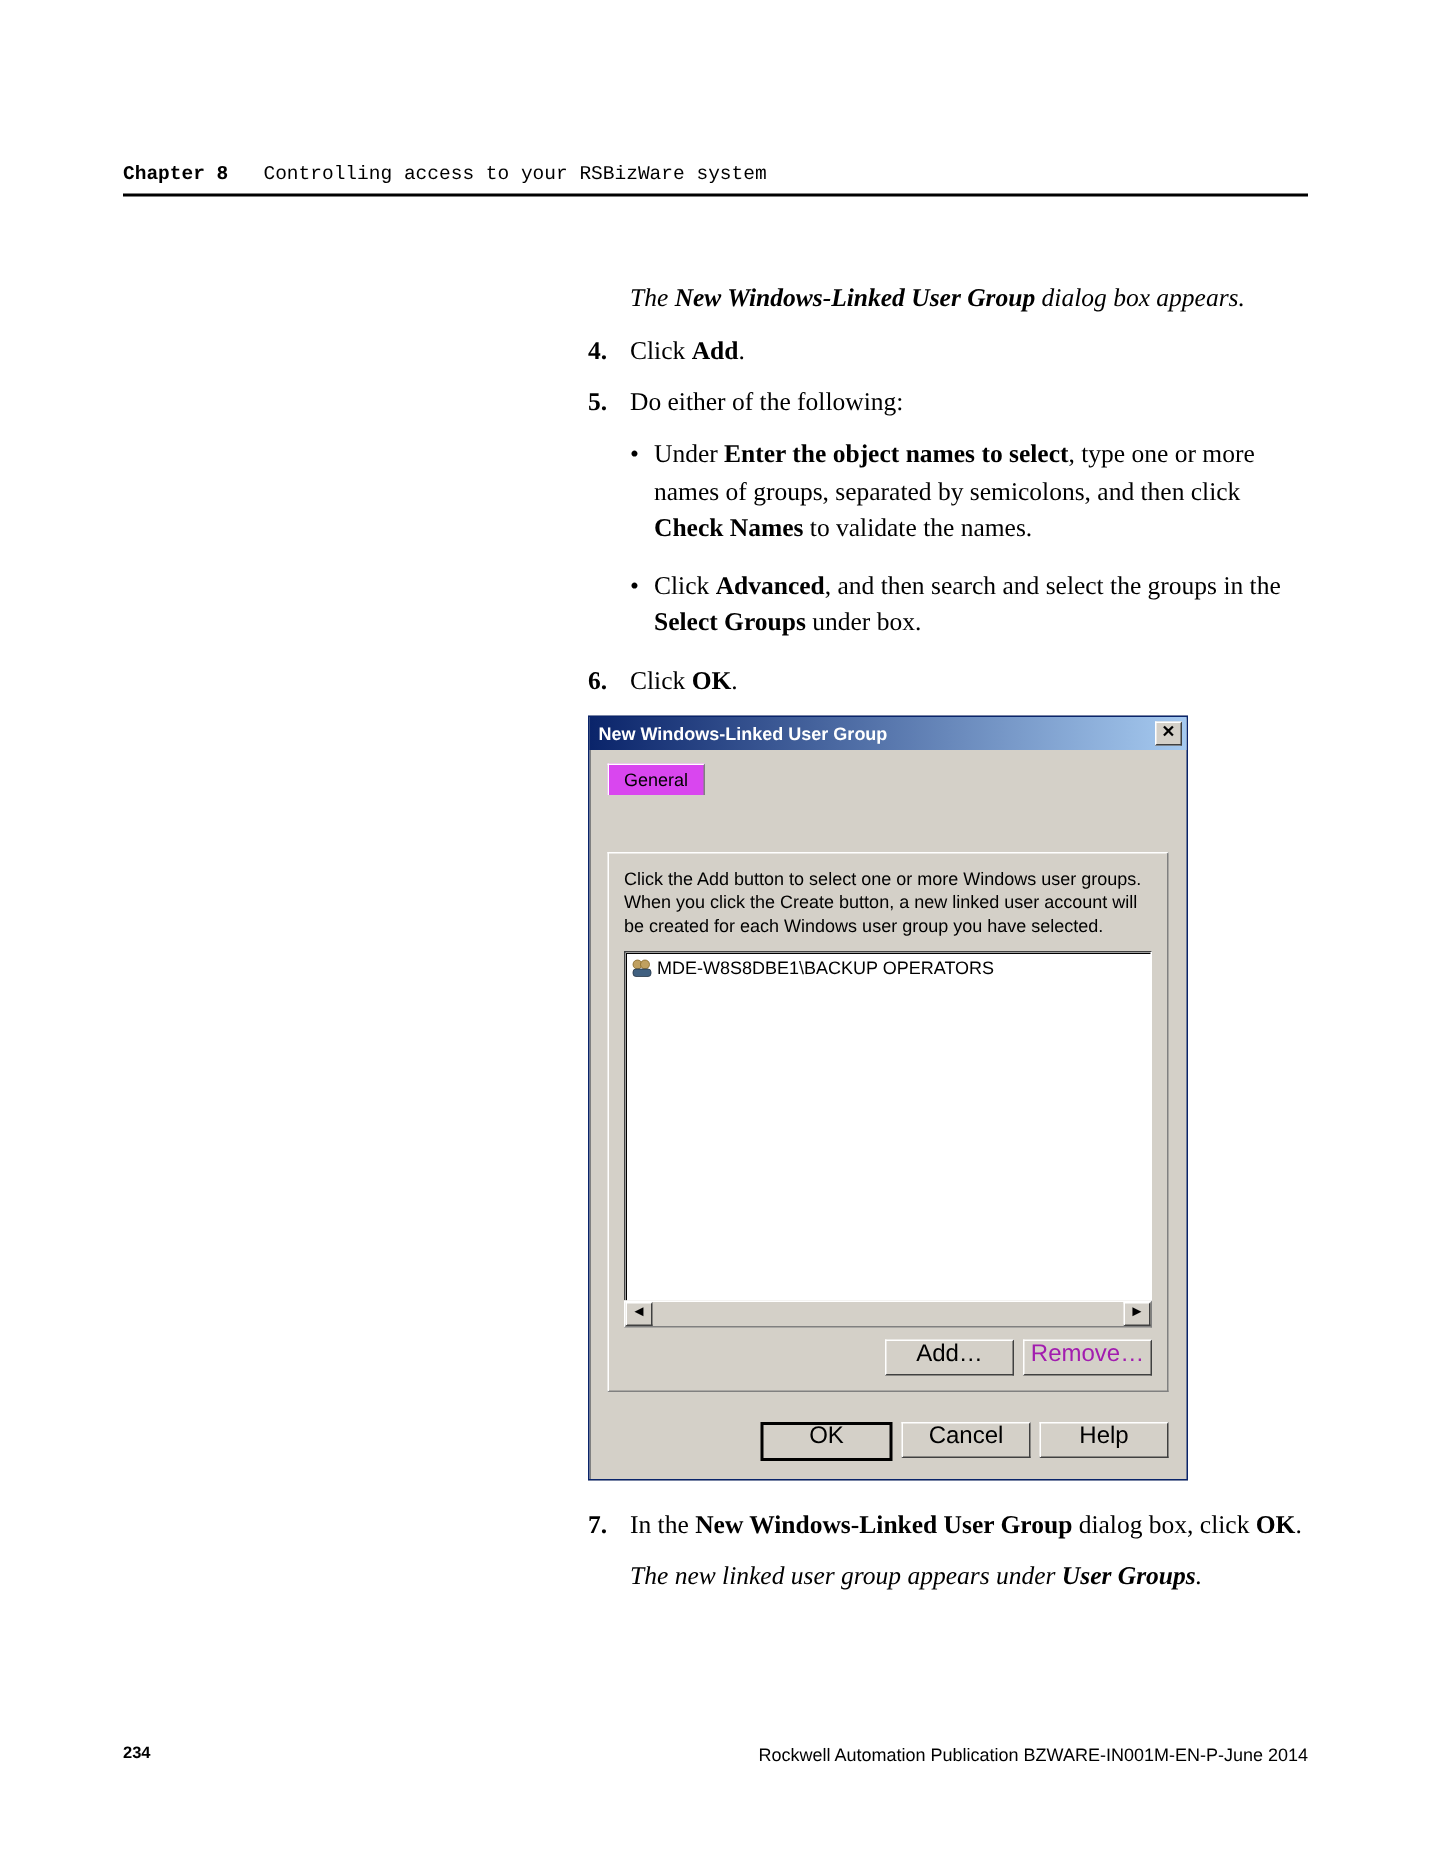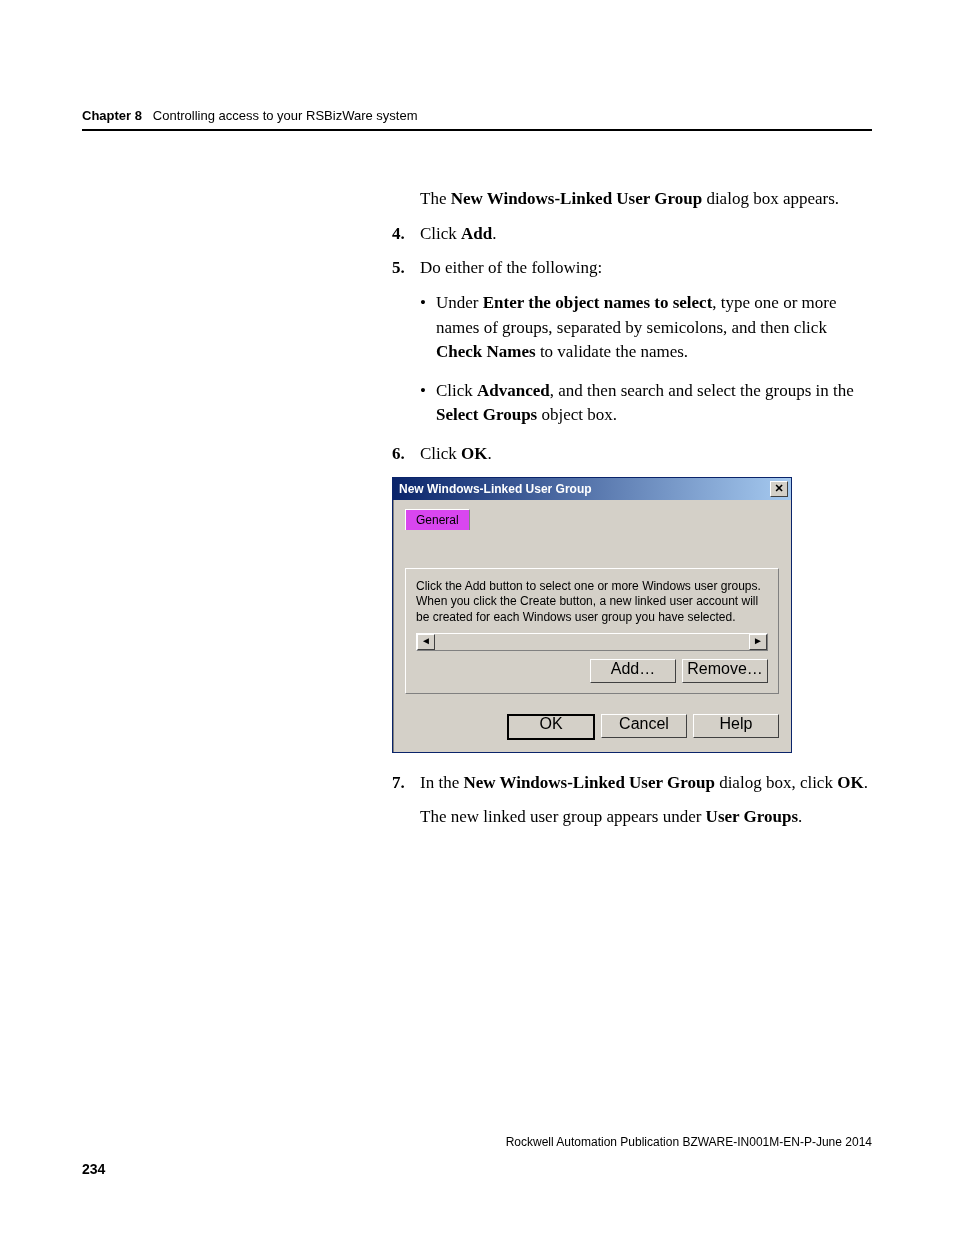--- a/index.html
+++ b/index.html
@@ -9,21 +9,21 @@
     background: #fff;
     color: #000;
     width: 954px;
     height: 1235px;
     position: relative;
   }
   .page {
     padding: 108px 82px 0 82px;
   }
   .header-line {
-    font-family: Liberation Sans, sans-serif;
+    font-family: Liberation Mono, monospace;
     font-size: 13px;
     padding-bottom: 6px;
     border-bottom: 2px solid #000;
   }
   .header-line .chap {
     font-weight: bold;
   }
   .body-col {
     margin-left: 310px;
     margin-top: 56px;
@@ -45,20 +45,21 @@
   ol.num > li > .n {
     font-weight: bold;
     min-width: 28px;
   }
   ol.num > li > .c {
     flex: 1;
   }
   .step-follow {
     margin-left: 28px;
     margin-bottom: 10px;
+    font-style: italic;
   }
   ul.bul {
     list-style: none;
     margin: 6px 0 0 28px;
     padding: 0;
   }
   ul.bul > li {
     display: flex;
     margin-bottom: 14px;
   }
@@ -186,21 +187,21 @@
     font-family: Tahoma, Arial, sans-serif;
     font-size: 16px;
     background:#d4d0c8;
     border:1px solid #404040;
     border-top-color:#fff;
     border-left-color:#fff;
     text-align:center;
     line-height:18px;
     padding: 0 4px;
   }
-  .win-btn.disabled { color:#000000; }
+  .win-btn.disabled { color:#a21caf; }
   .win-btn.default {
     border:2px solid #000;
     line-height:16px;
   }
   .dlg-bottom {
     display:flex;
     justify-content:flex-end;
     gap:6px;
     padding: 10px 12px 12px 12px;
   }
@@ -208,21 +209,21 @@
   .footer {
     position: absolute;
     bottom: 58px;
     left: 82px;
     right: 82px;
     display: flex;
     justify-content: space-between;
     font-family: Arial, Helvetica, sans-serif;
     font-size: 12px;
   }
-  .footer .pn { font-weight: bold; font-size: 14px; margin-top: 26px; }
+  .footer .pn { font-weight: bold; font-size: 11px; }
 </style>
 </head>
 <body>
 
 <div class="page">
   <div class="header-line">
     <span class="chap">Chapter 8</span>
     <span> &nbsp; </span>
     <span>Controlling access to your RSBizWare system</span>
   </div>
@@ -253,21 +254,21 @@
     <ul class="bul">
       <li>
         <div class="dot">•</div>
         <div>
           <span>Under </span><span class="bold">Enter the object names to select</span><span>, type one or more names of groups, separated by semicolons, and then click </span><span class="bold">Check Names</span><span> to validate the names.</span>
         </div>
       </li>
       <li>
         <div class="dot">•</div>
         <div>
-          <span>Click </span><span class="bold">Advanced</span><span>, and then search and select the groups in the </span><span class="bold">Select Groups</span><span> object box.</span>
+          <span>Click </span><span class="bold">Advanced</span><span>, and then search and select the groups in the </span><span class="bold">Select Groups</span><span> under box.</span>
         </div>
       </li>
     </ul>
 
     <ol class="num">
       <li>
         <div class="n">6.</div>
         <div class="c">
           <span>Click </span><span class="bold">OK</span><span>.</span>
         </div>
@@ -279,20 +280,32 @@
     <div class="titlebar">
       <span>New Windows-Linked User Group</span>
       <span class="tbtn">✕</span>
     </div>
     <div class="dlg-body">
       <div class="tab">
         <span class="tab-lbl">General</span>
       </div>
       <div class="tab-panel">
         <div class="instr">Click the Add button to select one or more Windows user groups. When you click the Create button, a new linked user account will be created for each Windows user group you have selected.</div>
+        <div class="listbox">
+          <div class="list-item-dlg">
+            <span class="grp-icon">
+              <svg viewBox="0 0 16 14" width="16" height="14">
+                <circle cx="5" cy="5" r="3" fill="#c0a060" stroke="#806020" stroke-width="0.5"></circle>
+                <circle cx="10" cy="5" r="3" fill="#c0a060" stroke="#806020" stroke-width="0.5"></circle>
+                <rect x="2" y="8" width="12" height="5" rx="2" fill="#406080" stroke="#203040" stroke-width="0.5"></rect>
+              </svg>
+            </span>
+            <span>MDE-W8S8DBE1\BACKUP OPERATORS</span>
+          </div>
+        </div>
         <div class="hscroll">
           <div class="arrow">◄</div>
           <div class="arrow">►</div>
         </div>
         <div class="btn-row">
           <div class="win-btn">Add…</div>
           <div class="win-btn disabled">Remove…</div>
         </div>
       </div>
     </div>

